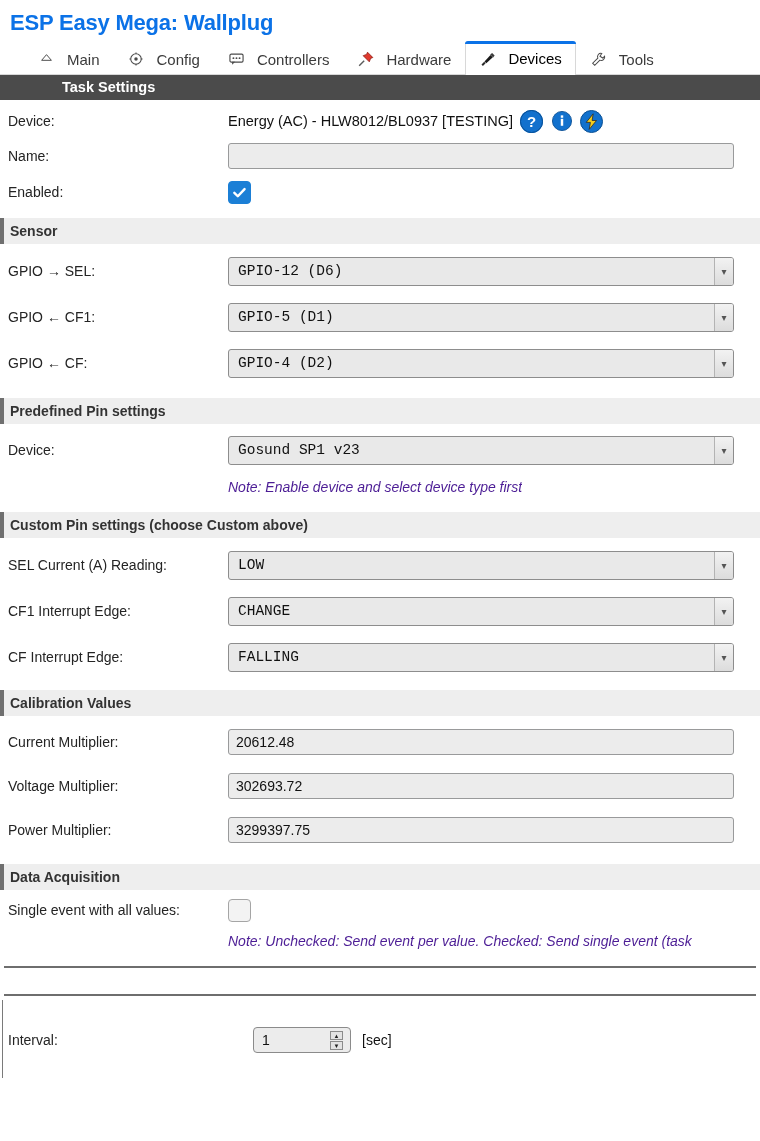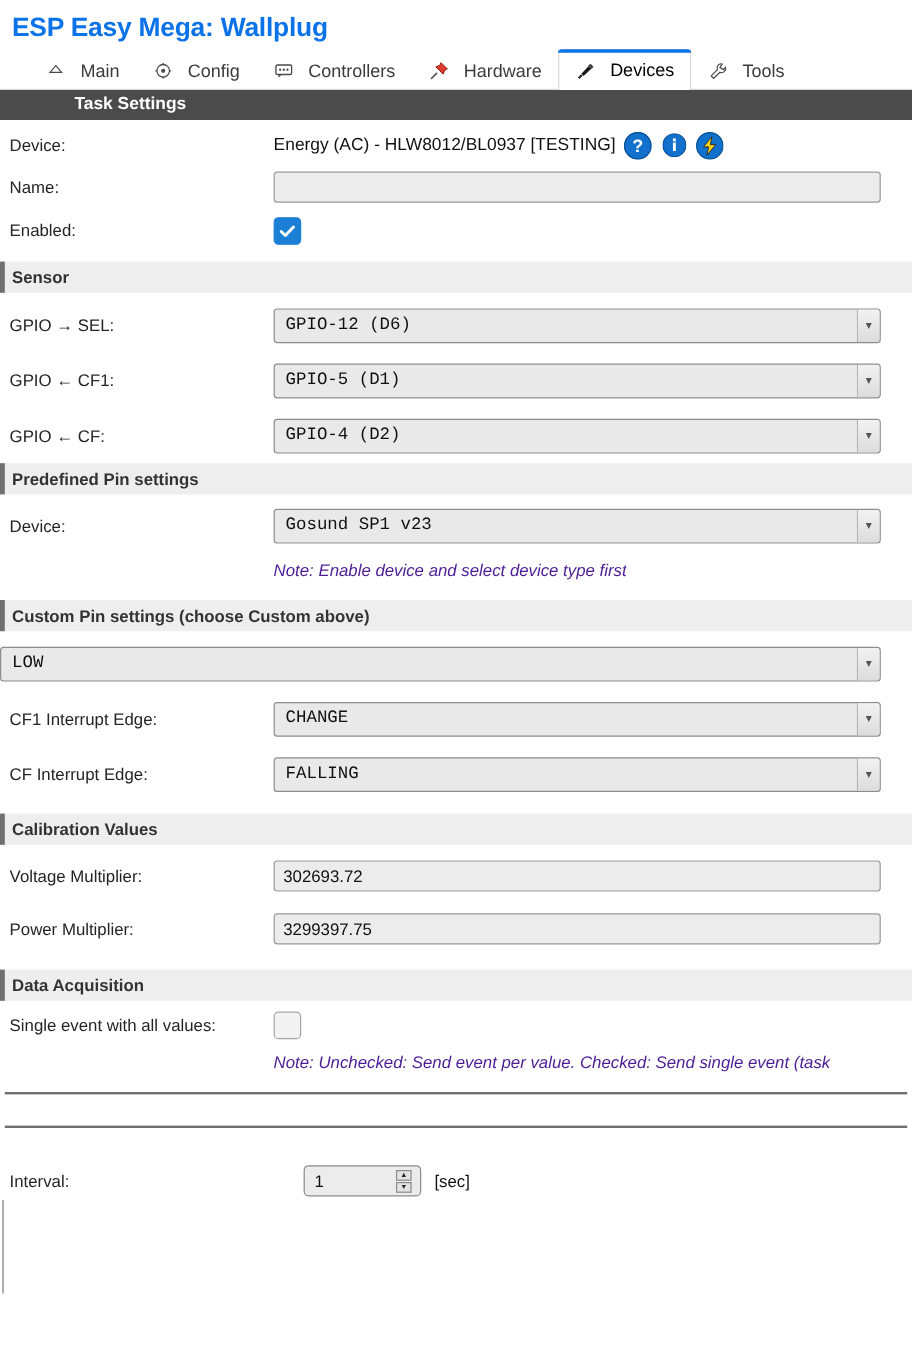--- a/index.html
+++ b/index.html
@@ -442,21 +442,21 @@
     <div class="fld">
       <div class="sel">
         <select>
           <option>GPIO-4 (D2)</option>
         </select>
         <span class="arrowbox">▾</span>
       </div>
     </div>
   </div>
 
-  <div class="section" style="margin-top:0;">Predefined Pin settings</div>
+  <div class="section" style="margin-top:12px;">Predefined Pin settings</div>
 
   <div class="row" style="min-height:44px;">
     <div class="lbl">Device:</div>
     <div class="fld">
       <div class="sel">
         <select>
           <option>Gosund SP1 v23</option>
         </select>
         <span class="arrowbox">▾</span>
       </div>
@@ -464,20 +464,21 @@
   </div>
 
   <div class="note-row">
     <div class="pad"></div>
     <div class="note">Note: Enable device and select device type first</div>
   </div>
 
   <div class="section" style="margin-top:10px;">Custom Pin settings (choose Custom above)</div>
 
   <div class="row" style="min-height:46px;">
+    <div class="lbl">SEL Current (A) Reading:</div>
     <div class="fld">
       <div class="sel">
         <select>
           <option>LOW</option>
         </select>
         <span class="arrowbox">▾</span>
       </div>
     </div>
   </div>
 
@@ -500,20 +501,26 @@
         <select>
           <option>FALLING</option>
         </select>
         <span class="arrowbox">▾</span>
       </div>
     </div>
   </div>
 
   <div class="section" style="margin-top:10px;">Calibration Values</div>
 
+  <div class="row" style="min-height:44px;">
+    <div class="lbl">Current Multiplier:</div>
+    <div class="fld">
+      <input class="txt" type="text" value="20612.48" style="">
+    </div>
+  </div>
 
   <div class="row" style="min-height:44px;">
     <div class="lbl">Voltage Multiplier:</div>
     <div class="fld">
       <input class="txt" type="text" value="302693.72" style="">
     </div>
   </div>
 
   <div class="row" style="min-height:44px;">
     <div class="lbl">Power Multiplier:</div>

